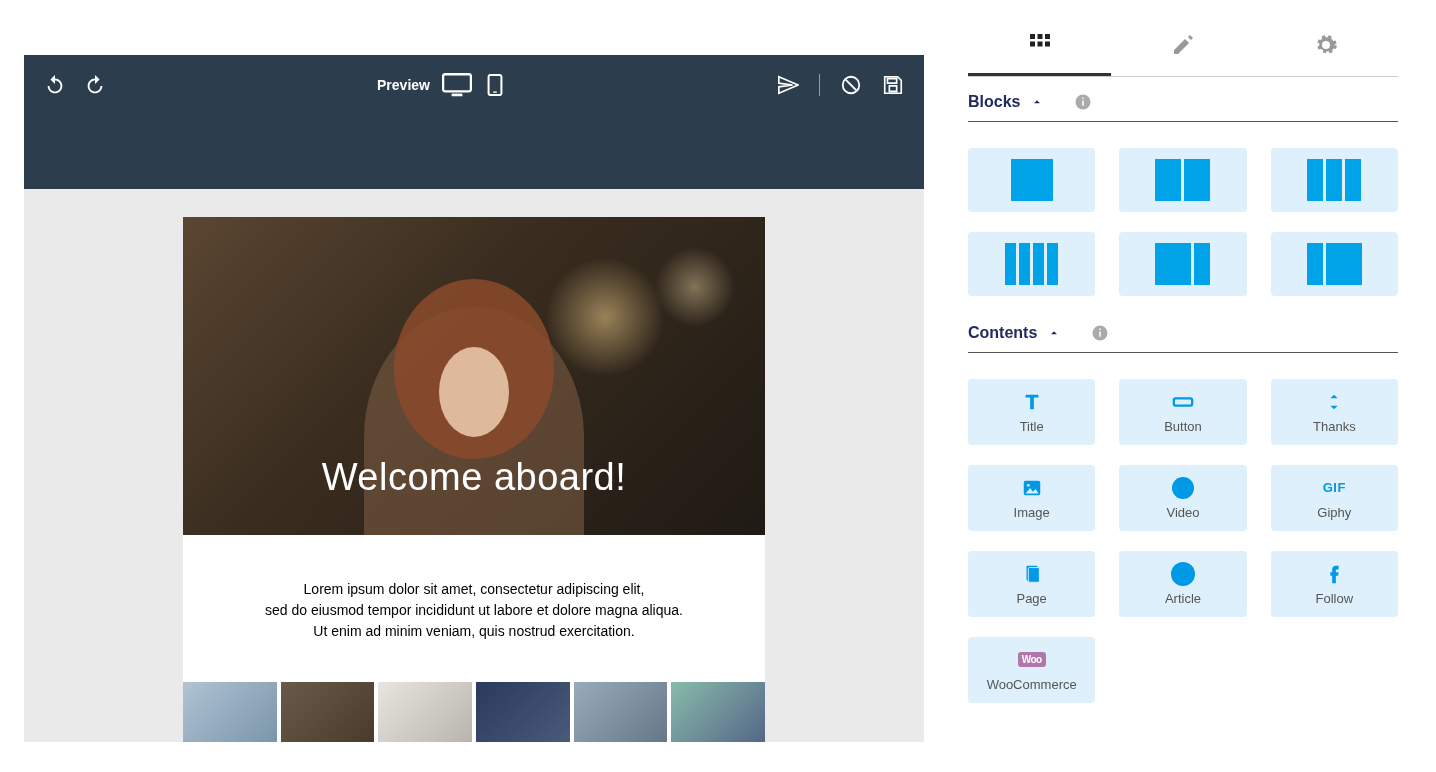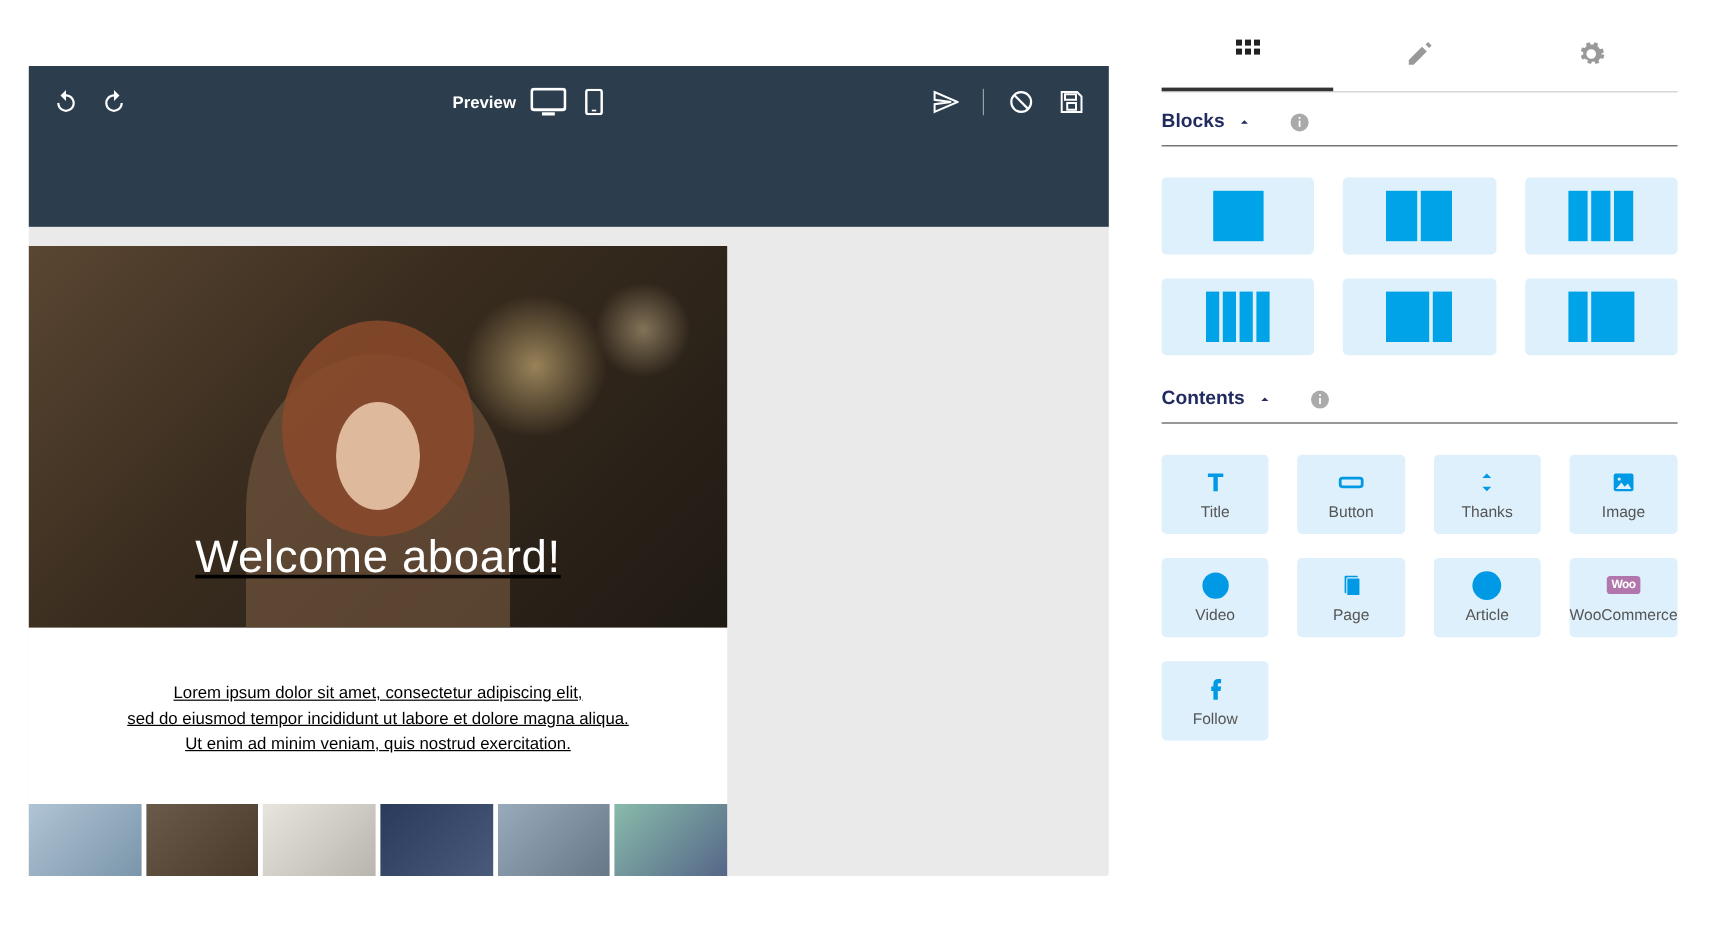--- a/index.html
+++ b/index.html
@@ -11,21 +11,21 @@
 .toolbar-inner { width: 100%; display: flex; align-items: center; justify-content: space-between; }
 .tb-left { display: flex; gap: 18px; }
 .tb-center { display: flex; align-items: center; gap: 12px; }
 .tb-right { display: flex; align-items: center; gap: 20px; }
 .tb-label { color: #fff; font-size: 14px; font-weight: 600; }
 .tb-divider { width: 1px; height: 22px; background: rgba(255,255,255,0.5); }
 .icon-btn { background: none; border: none; cursor: pointer; color: #fff; display: inline-flex; align-items: center; justify-content: center; }
 .icon-btn svg { width: 22px; height: 22px; fill: #fff; }
 .tb-center .icon-btn.big svg { width: 30px; height: 24px; }
 
-.canvas { display: flex; justify-content: flex-start; padding: 16px 0 0 0; text-decoration: underline; }
+.canvas { display: flex; justify-content: center; padding: 28px 0 0 0; }
 .email { width: 582px; background: #fff; }
 .hero { height: 318px; position: relative; overflow: hidden; background: linear-gradient(135deg,#5a4632 0%,#3a2d1f 40%,#1f1a14 100%); display: flex; align-items: flex-end; justify-content: center; }
 .hero-img-shapes { position: absolute; inset: 0; }
 .hero-text { position: relative; color: #fff; font-size: 38px; font-weight: 400; letter-spacing: 0.5px; margin-bottom: 36px; font-family: Helvetica, Arial, sans-serif; }
 .shape { position: absolute; border-radius: 50%; }
 .shape.bokeh1 { width: 120px; height: 120px; background: radial-gradient(circle, rgba(255,220,150,0.5) 0%, rgba(255,220,150,0) 70%); top: 40px; right: 100px; }
 .shape.bokeh2 { width: 80px; height: 80px; background: radial-gradient(circle, rgba(255,230,180,0.4) 0%, rgba(255,230,180,0) 70%); top: 30px; right: 30px; }
 .shape.person { width: 220px; height: 260px; border-radius: 50% 50% 0 0; background: #7a5c42; left: 50%; transform: translateX(-50%); top: 90px; opacity: 0.6; }
 .shape.hair { width: 160px; height: 180px; border-radius: 50%; background: #8b4a2b; left: 50%; transform: translateX(-50%); top: 62px; opacity: 0.85; }
 .shape.face { width: 70px; height: 90px; border-radius: 50%; background: #e8c5a8; left: 50%; transform: translateX(-50%); top: 130px; opacity: 0.9; }
@@ -55,21 +55,21 @@
 .chevron { display: inline-flex; }
 .chevron svg { width: 14px; height: 14px; fill: #222b5f; }
 .info-icon { display: inline-flex; }
 .info-icon svg { width: 18px; height: 18px; fill: #aaa; }
 
 .block-grid { display: grid; grid-template-columns: repeat(3, 1fr); gap: 20px 24px; padding: 26px 0 12px; }
 .block-item { background: #def0fb; height: 64px; border-radius: 4px; display: flex; align-items: center; justify-content: center; cursor: pointer; }
 .block-cols { display: flex; gap: 3px; }
 .block-col { background: #009cde; background: #00a4ef; background: #0099e5; background: #00a3e8; width: 42px; height: 42px; }
 
-.content-grid { display: grid; grid-template-columns: repeat(4, 1fr); gap: 20px 24px; padding: 26px 0; }
+.content-grid { display: grid; grid-template-columns: repeat(3, 1fr); gap: 20px 24px; padding: 26px 0; }
 .content-item { background: #def0fb; height: 66px; border-radius: 4px; display: flex; flex-direction: column; align-items: center; justify-content: center; gap: 6px; cursor: pointer; }
 .content-item .ci-icon { height: 22px; display: flex; align-items: center; justify-content: center; }
 .content-item .ci-icon svg { width: 22px; height: 22px; fill: #0099e5; }
 .content-item .ci-label { font-size: 13px; color: #555; }
 .gif-text { color: #0099e5; font-weight: 800; font-size: 13px; letter-spacing: 0.5px; }
 .woo-badge { background: #9b5c8f; background: #a86aa4; background: #b176ac; color: #fff; font-size: 10px; font-weight: 700; padding: 2px 4px; border-radius: 3px; letter-spacing: -0.5px; }
 .wp-circle { width: 24px; height: 24px; border-radius: 50%; background: #0099e5; display: flex; align-items: center; justify-content: center; }
 .wp-circle svg { width: 16px; height: 16px; fill: #fff; }
 .play-circle { width: 22px; height: 22px; border-radius: 50%; background: #0099e5; display: flex; align-items: center; justify-content: center; }
 .play-circle svg { width: 10px; height: 10px; fill: #fff; }
@@ -299,45 +299,51 @@
           <span class="play-circle">
             <svg viewBox="0 0 24 24">
               <path d="M8 5v14l11-7z"></path>
             </svg>
           </span>
         </span>
       <span class="ci-label">Video</span>
     </div>
     <div class="content-item">
       <span class="ci-icon">
+          <span class="gif-text">GIF</span>
+        </span>
+      <span class="ci-label">Giphy</span>
+    </div>
+    <div class="content-item">
+      <span class="ci-icon">
           <svg viewBox="0 0 24 24">
             <rect x="6" y="3" width="12" height="16" rx="1"></rect>
             <rect x="9" y="6" width="12" height="16" rx="1" fill="#0099e5" stroke="#def0fb" stroke-width="1" transform="translate(-1,-1)"></rect>
           </svg>
         </span>
       <span class="ci-label">Page</span>
     </div>
     <div class="content-item">
       <span class="ci-icon">
           <span class="wp-circle">
             <svg viewBox="0 0 24 24">
               <path d="M3 12c0-5 4-9 9-9s9 4 9 9-4 9-9 9-9-4-9-9zm3 0l3 7 2-6-1-3H6c0 .7 0 1.3 0 2zm6-2l3 8c2-1 3-4 3-6 0-1-.3-2-.7-3H14l-2 1zm-5-3h10c-1-1-3-2-5-2s-4 1-5 2z"></path>
             </svg>
           </span>
         </span>
       <span class="ci-label">Article</span>
     </div>
     <div class="content-item">
       <span class="ci-icon">
+          <svg viewBox="0 0 24 24">
+            <path d="M14 3h3v4h-2c-.6 0-1 .4-1 1v2h3l-.5 4H14v8h-4v-8H8V10h2V7c0-2.2 1.8-4 4-4z"></path>
+          </svg>
+        </span>
+      <span class="ci-label">Follow</span>
+    </div>
+    <div class="content-item">
+      <span class="ci-icon">
           <span class="woo-badge">Woo</span>
         </span>
       <span class="ci-label">WooCommerce</span>
     </div>
-    <div class="content-item">
-      <span class="ci-icon">
-          <svg viewBox="0 0 24 24">
-            <path d="M14 3h3v4h-2c-.6 0-1 .4-1 1v2h3l-.5 4H14v8h-4v-8H8V10h2V7c0-2.2 1.8-4 4-4z"></path>
-          </svg>
-        </span>
-      <span class="ci-label">Follow</span>
-    </div>
   </div>
 </div>
 
 </body></html>

